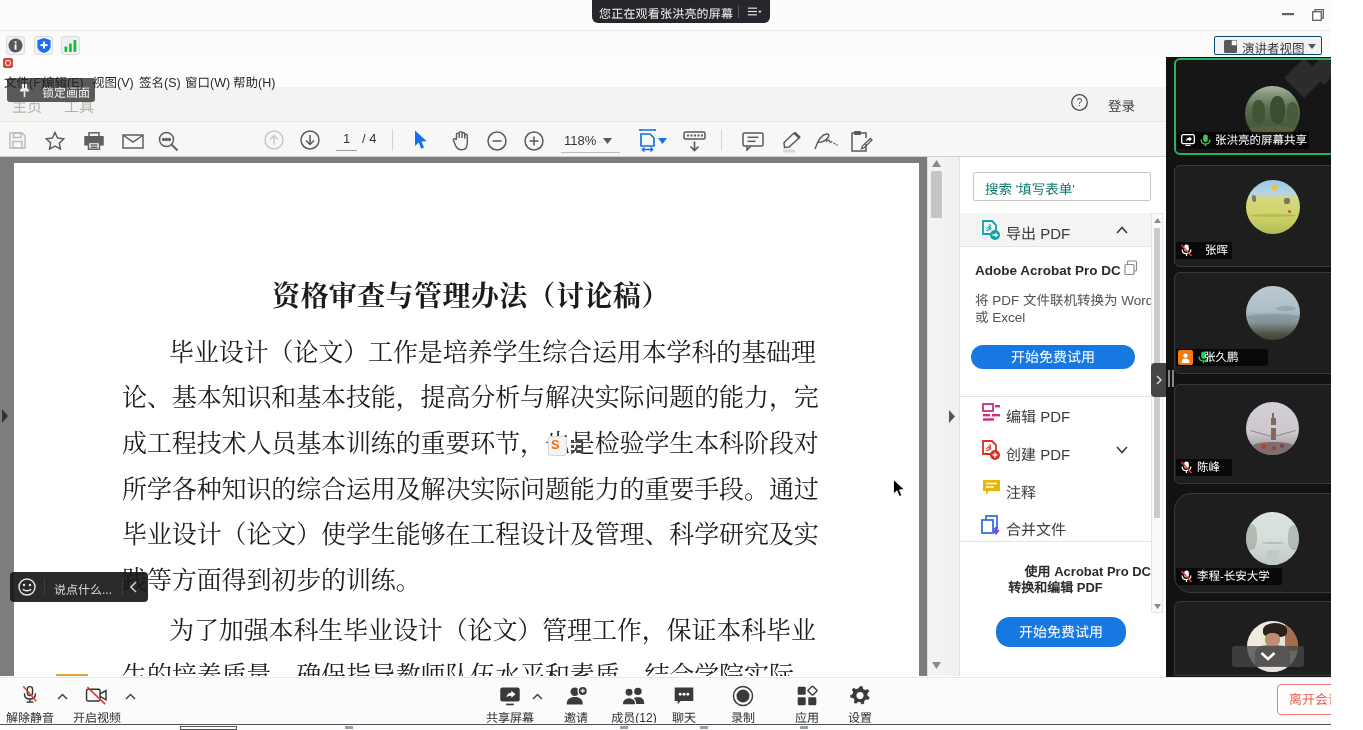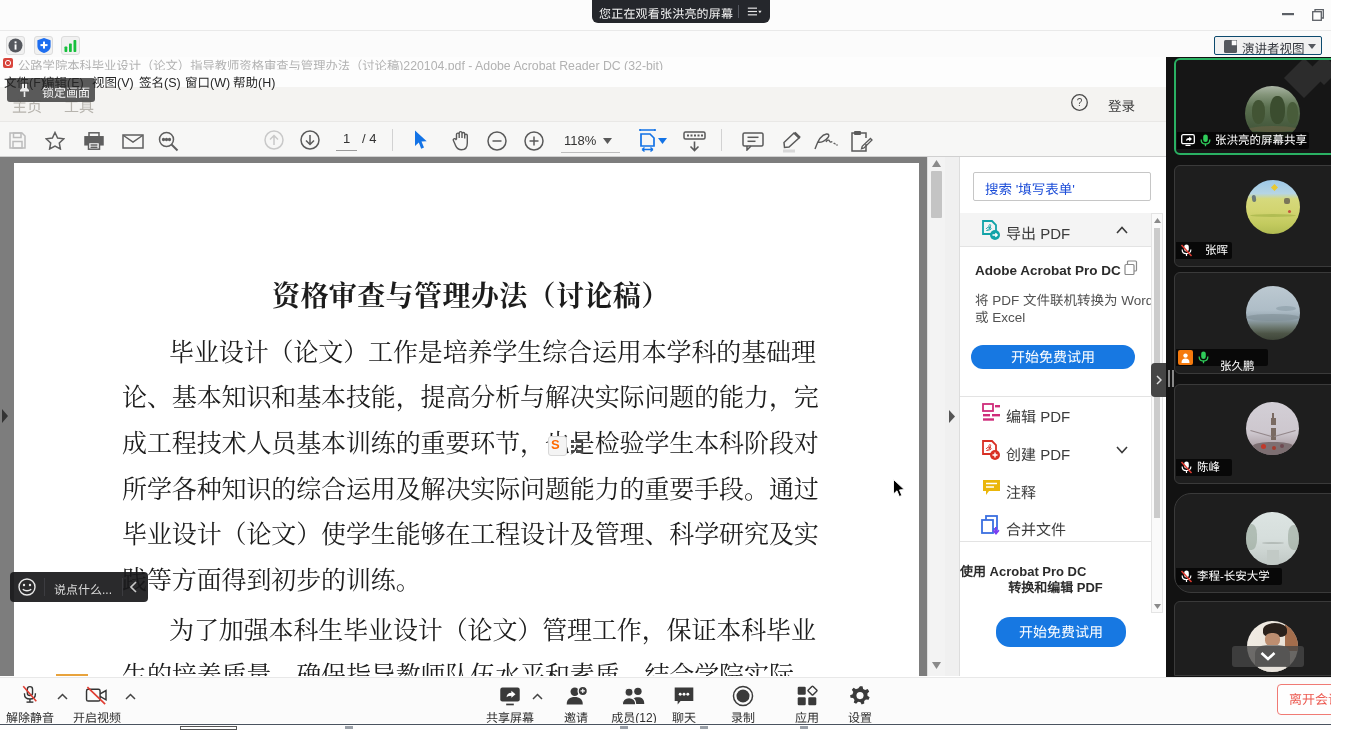--- a/index.html
+++ b/index.html
@@ -119,21 +119,20 @@
         <path d="M5 16 L1 16 L1 12"></path>
       </svg>
   </div>
 
   <div class="abs" style="left:0;top:70px;width:1166px;height:17px;background:#fdfdfd;"></div>
   <div class="abs" id="acrotitle">
     <svg style="position:absolute;left:3px;top:1px" width="10" height="10" viewBox="0 0 10 10">
         <rect width="10" height="10" rx="2" fill="#d8453c"></rect>
         <circle cx="5" cy="5" r="2.6" fill="none" stroke="#fff" stroke-width="1"></circle>
       </svg>
-    <span class="txt">公路学院本科毕业设计（论文）指导教师资格审查与管理办法（讨论稿)220104.pdf - Adobe Acrobat Reader DC (32-bit)</span>
   </div>
   <div class="abs" id="acromenu">
     <span style="left:4px">文件(F)</span>
       <span style="left:42px">编辑(E)</span>
       <span style="left:92px">视图(V)</span>
       <span style="left:139px">签名(S)</span>
       <span style="left:185px">窗口(W)</span>
       <span style="left:233px">帮助(H)</span>
   </div>
   <div class="abs" id="acrotabs">
@@ -290,21 +289,21 @@
         </svg>
     </div>
   </div>
   <div class="abs" id="rail">
     <svg style="position:absolute;left:3px;top:252px" width="8" height="15" viewBox="0 0 8 15">
         <path d="M1 1 L7 7.5 L1 14 Z" fill="#555"></path>
       </svg>
   </div>
   <div class="abs" id="rpanel">
     <div style="position:absolute;left:13px;top:15px;width:178px;height:29px;border:1px solid #c6c6c6;border-radius:2px;box-sizing:border-box;"></div>
-    <div style="position:absolute;left:25px;top:21px;font-size:13.5px;color:#1d4ed8;">搜索 '填写表单'</div>
+    <div style="position:absolute;left:25px;top:21px;font-size:13.5px;color:#0f766e;">搜索 '填写表单'</div>
     <div style="position:absolute;left:0;top:56px;width:191px;height:34px;background:#f4f4f4;border-bottom:1px solid #e3e3e3;box-sizing:border-box;"></div>
 
     <svg style="position:absolute;left:22px;top:63px" width="19" height="21" viewBox="0 0 19 21">
       <path d="M1 1 L10 1 L14 5 L14 14 L1 14 Z" fill="none" stroke="#12a3a8" stroke-width="1.8"></path>
       <circle cx="13" cy="15" r="5" fill="#12a3a8"></circle>
         <path d="M10.5 15 L15 15 M13.4 13.2 L15.2 15 L13.4 16.8" stroke="#fff" stroke-width="1.3" fill="none"></path>
       <path d="M4 9 C5 7 8 6.5 9 8 C9.8 9.2 7 10.5 4.5 10.5 C7.5 9.5 10 5 8 4.5 C6.5 4.2 6.5 8 8.5 10" stroke="#12a3a8" stroke-width="0.9" fill="none"></path>
     </svg>
     <div class="prow" style="left:46px;top:65px;">导出 PDF</div>
     <svg style="position:absolute;left:156px;top:69px" width="12" height="8" viewBox="0 0 12 8" fill="none" stroke="#3a3a3a" stroke-width="1.6">
@@ -346,21 +345,21 @@
       </svg>
     <div class="prow" style="left:46px;top:324px;">注释</div>
 
     <svg style="position:absolute;left:21px;top:358px" width="20" height="20" viewBox="0 0 20 20">
         <rect x="5" y="1" width="11" height="13" fill="#fff" stroke="#3b6fe0" stroke-width="1.8"></rect>
         <rect x="1" y="5" width="11" height="13" fill="#fff" stroke="#3b6fe0" stroke-width="1.8"></rect>
         <path d="M15 12 L15 18 M12.2 15.2 L15 18.4 L17.8 15.2" stroke="#7a3ff2" stroke-width="2" fill="none"></path>
       </svg>
     <div class="prow" style="left:46px;top:361px;">合并文件</div>
     <div style="position:absolute;left:0;top:384px;width:191px;height:1px;background:#e3e3e3;"></div>
-    <div style="position:absolute;left:0px;top:404px;width:191px;text-align:left;font-size:13px;font-weight:bold;color:#2b2b2b;">使用 Acrobat Pro DC</div>
+    <div style="position:absolute;left:0px;top:404px;width:191px;text-align:right;font-size:13px;font-weight:bold;color:#2b2b2b;">使用 Acrobat Pro DC</div>
     <div style="position:absolute;left:0px;top:420px;width:191px;text-align:center;font-size:13px;font-weight:bold;color:#2b2b2b;">转换和编辑 PDF</div>
     <div class="pbtn" style="left:36px;top:460px;width:130px;height:30px;line-height:30px;">开始免费试用</div>
     <div id="rpsb">
       <svg style="position:absolute;left:2px;top:4px" width="7" height="5" viewBox="0 0 7 5">
           <path d="M3.5 0 L7 5 L0 5 Z" fill="#8a8a8a"></path>
         </svg>
       <div style="position:absolute;left:2px;top:14px;width:6px;height:290px;background:#cbcbcb;"></div>
       <svg style="position:absolute;left:2px;top:390px" width="7" height="5" viewBox="0 0 7 5">
           <path d="M3.5 5 L7 0 L0 0 Z" fill="#8a8a8a"></path>
         </svg>
@@ -429,21 +428,21 @@
         <div style="position:absolute;left:2px;top:1px;width:15px;height:15px;background:#f57a0d;border-radius:2px;"></div>
         <svg style="position:absolute;left:5px;top:3.5px" width="9" height="10" viewBox="0 0 9 10">
             <circle cx="4.5" cy="2.6" r="2.2" fill="#fff"></circle>
             <path d="M0.5 10 C0.5 6.8 2 5.6 4.5 5.6 C7 5.6 8.5 6.8 8.5 10 Z" fill="#fff"></path>
           </svg>
         <svg style="position:absolute;left:22px;top:2px" width="11" height="13" viewBox="0 0 11 13">
             <rect x="3.2" y="0.5" width="4.6" height="7.5" rx="2.3" fill="#2fcc5a"></rect>
             <path d="M1.2 5.5 L1.2 6 C1.2 8.4 3 10 5.5 10 C8 10 9.8 8.4 9.8 6 L9.8 5.5" stroke="#2fcc5a" stroke-width="1.3" fill="none"></path>
             <line x1="5.5" y1="10" x2="5.5" y2="12.2" stroke="#2fcc5a" stroke-width="1.3"></line>
           </svg>
-        <span style="position:absolute;left:44px;margin-top:9px;">张久鹏</span>
+        <span style="position:absolute;left:28px;">张久鹏</span>
       </div>
     </div>
 
     <div class="tile" style="top:327px;height:100px;">
       <div class="avatar" style="left:71px;top:17px;width:53px;height:53px;background:linear-gradient(180deg,#d3cfd6 0%,#cdc7ce 58%,#b5aab0 78%,#8d8086 100%);">
         <div style="position:absolute;left:24.5px;top:16px;width:5px;height:22px;background:#7a6a62;"></div>
         <div style="position:absolute;left:26px;top:11px;width:2px;height:6px;background:#7a6a62;"></div>
         <div style="position:absolute;left:24.5px;top:23px;width:5px;height:3px;background:#cdc7ce;"></div>
         <div style="position:absolute;left:4px;top:31px;width:22px;height:1.3px;background:#93878a;transform:rotate(16deg);"></div>
         <div style="position:absolute;left:28px;top:31px;width:22px;height:1.3px;background:#93878a;transform:rotate(-16deg);"></div>

